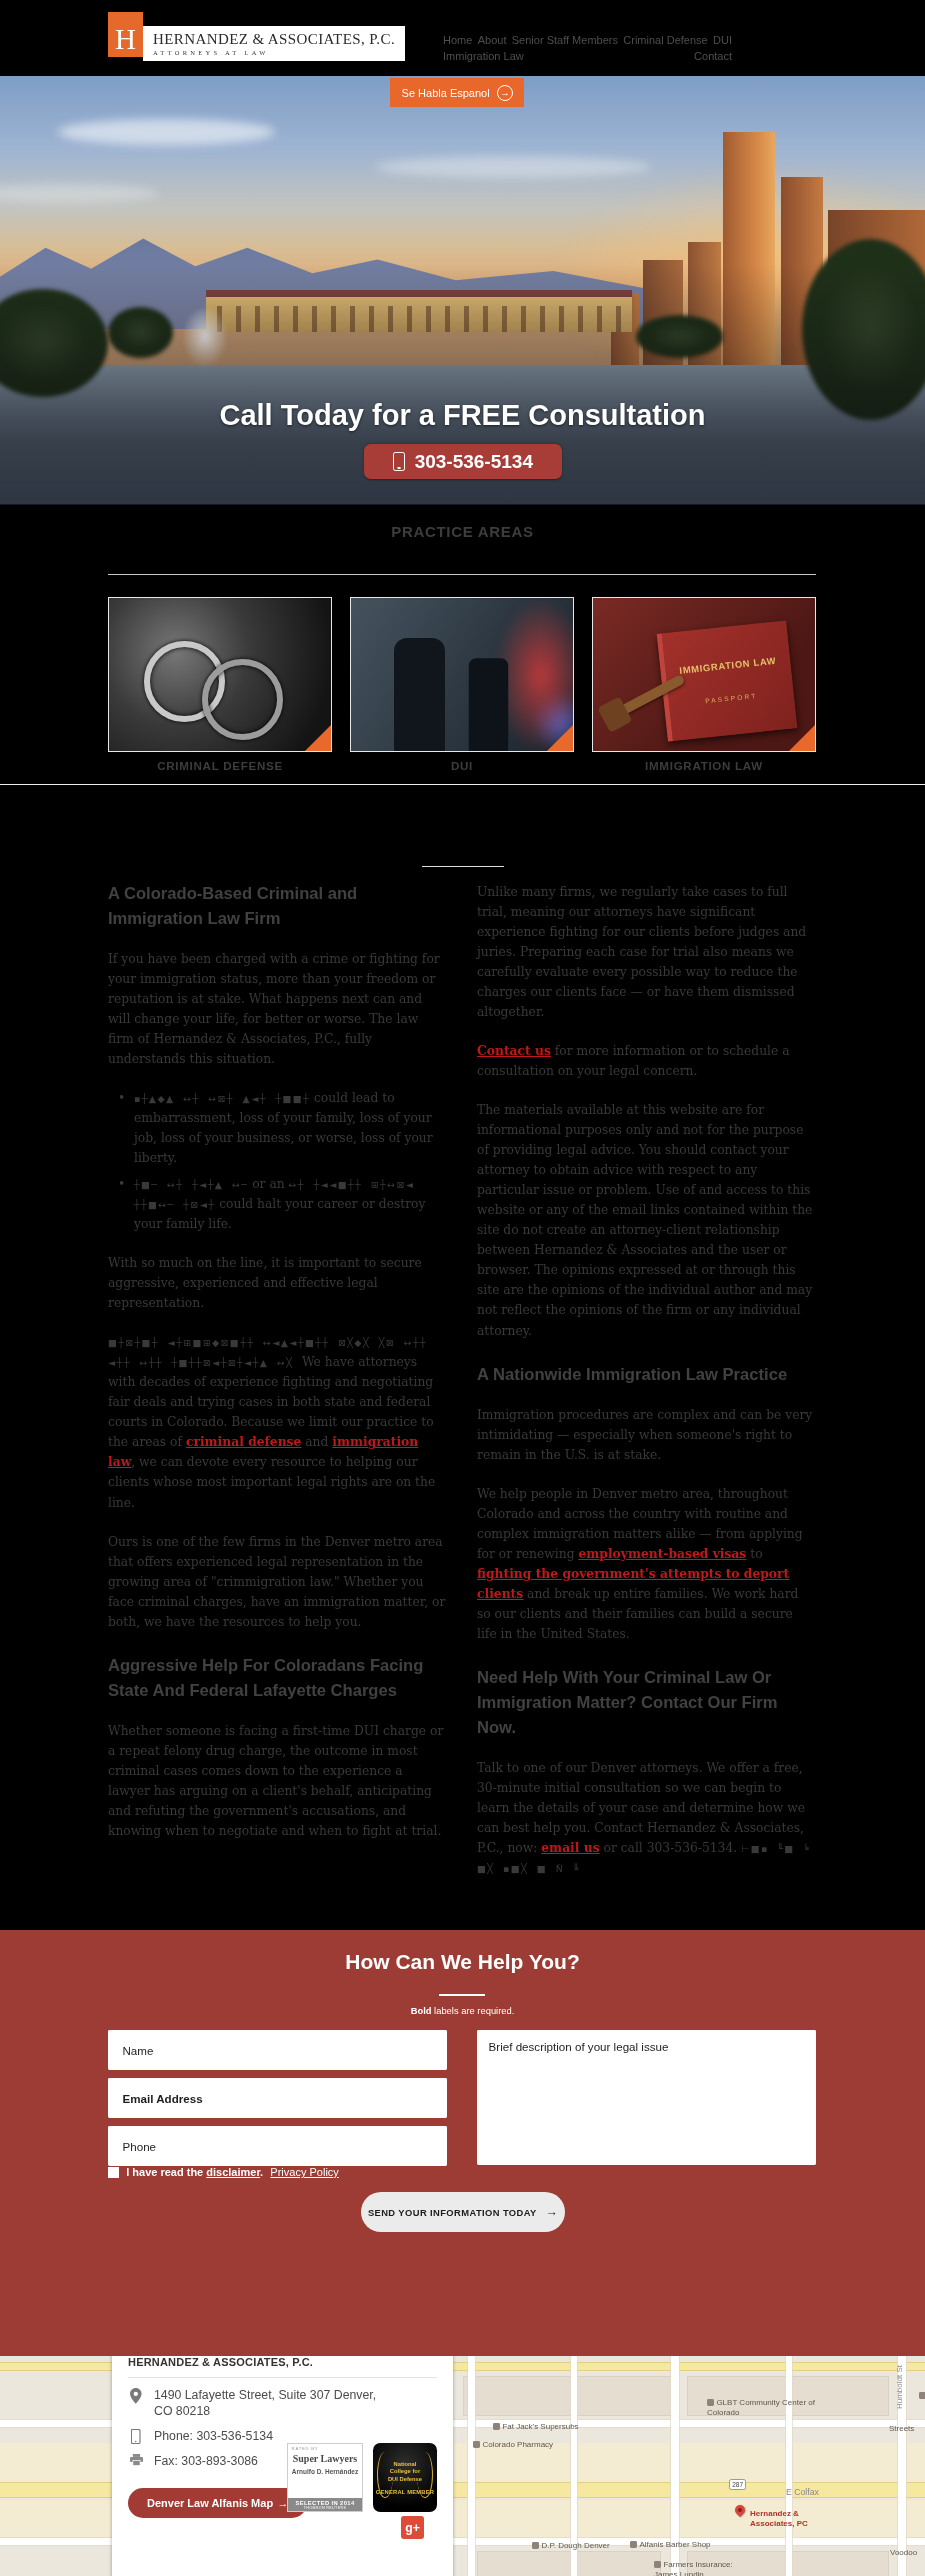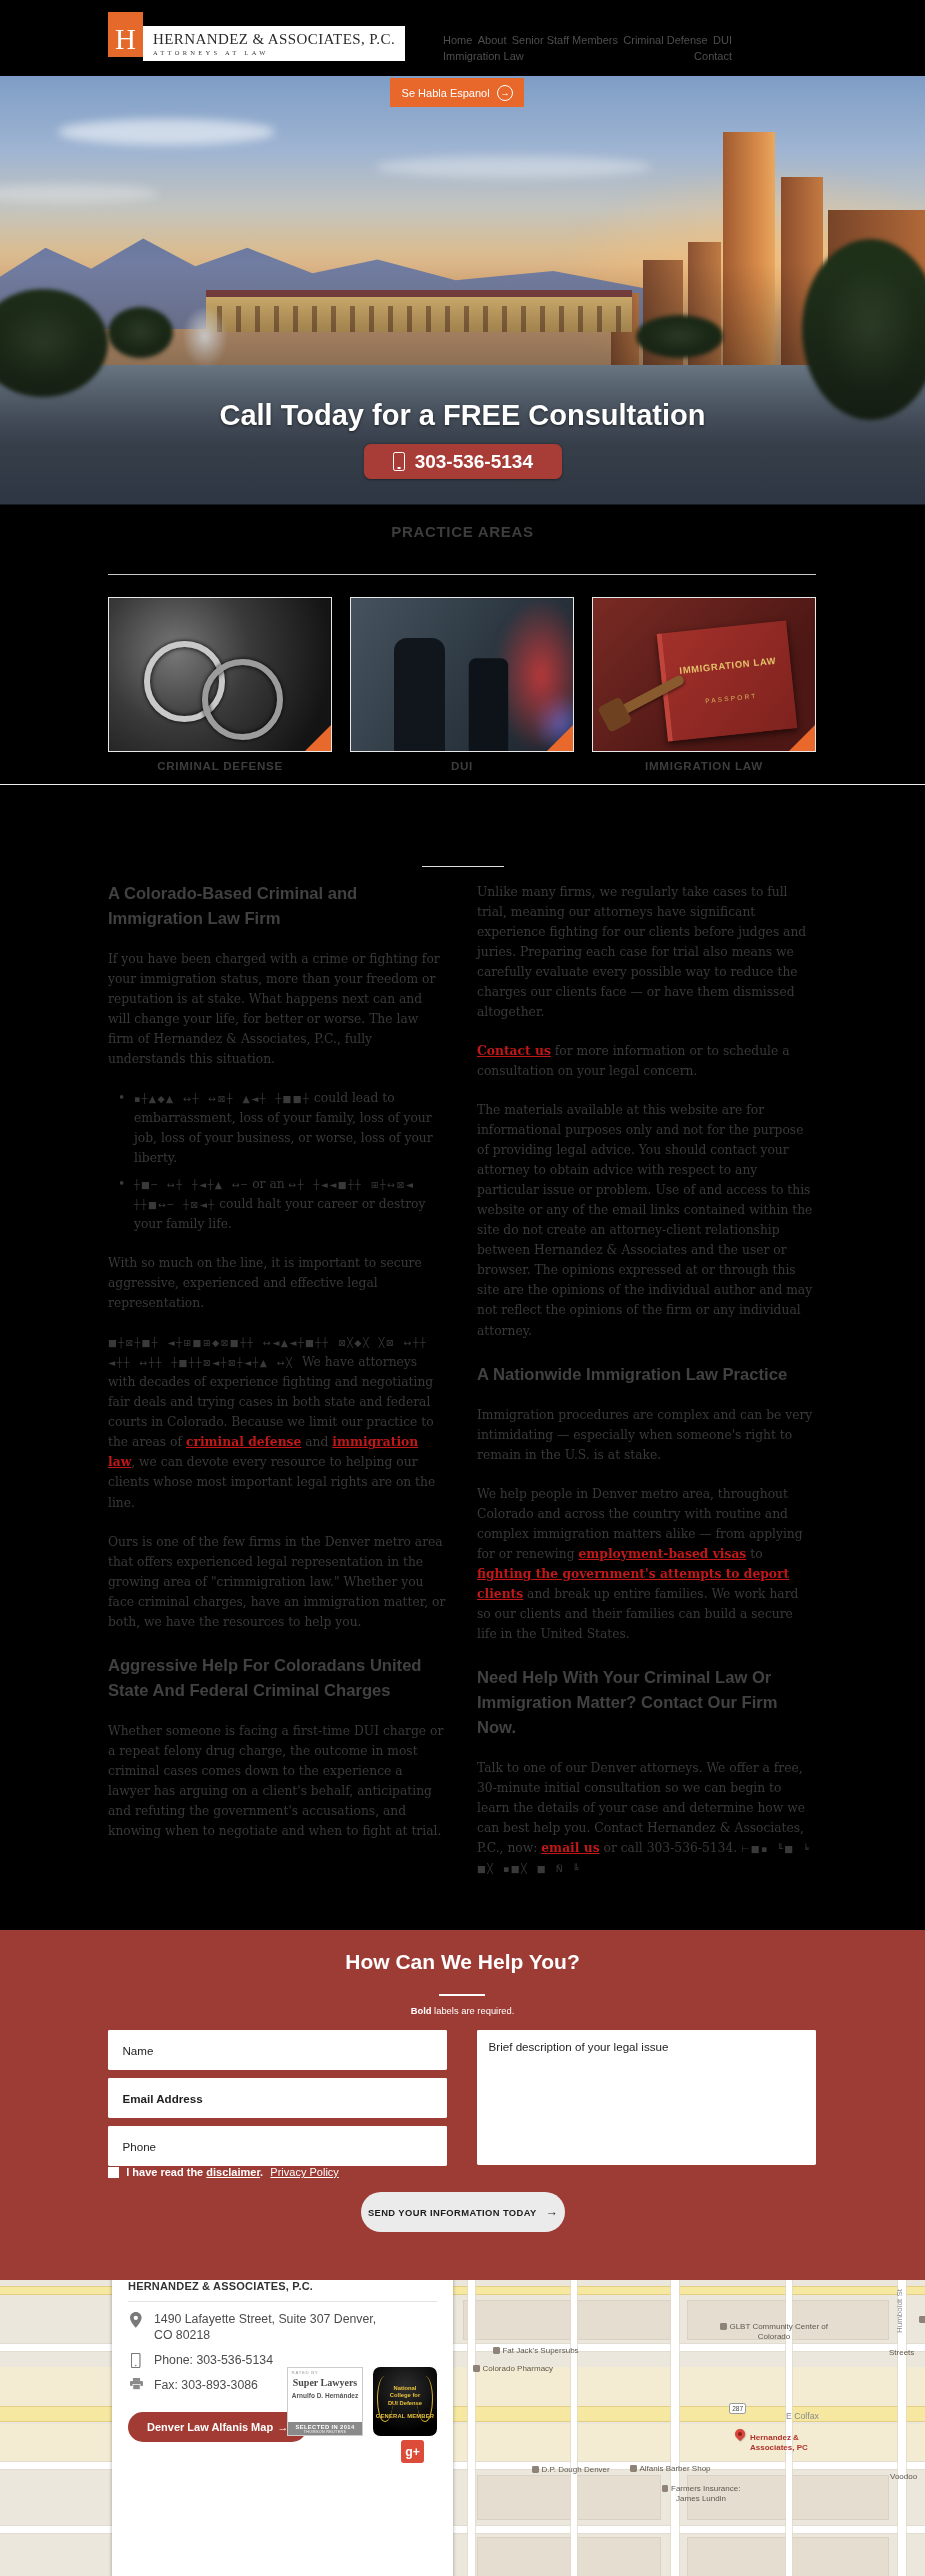--- a/index.html
+++ b/index.html
@@ -88,21 +88,21 @@
   .col h3{font-size:16.6px;line-height:1.5;color:#414141;font-weight:bold;margin:22px 0 17.3px}
   .col h3:first-child{margin-top:0}
   .col p{font-family:"DejaVu Serif",serif;font-size:12.3px;line-height:1.63;margin-bottom:19px}
   .col ul{list-style:none;margin:0 0 19px 0}
   .col li{font-family:"DejaVu Serif",serif;font-size:12.3px;line-height:1.63;padding-left:26px;position:relative;margin-bottom:5.8px}
   .col li:before{content:"•";position:absolute;left:10px;top:0;color:#3a3a3a}
   .inline-link{color:#c01818;text-decoration:underline;font-weight:bold}
   .gl{font-family:"DejaVu Sans",sans-serif;font-size:9.4px;letter-spacing:1.4px;word-spacing:4.3px}
 
   
-  #form-sec{height:350px;background:#9d3b35;color:#fff}
+  #form-sec{height:426px;background:#9d3b35;color:#fff}
   #form-sec h2{position:absolute;top:20px;width:100%;text-align:center;font-size:21px;font-weight:bold}
   .fdiv{position:absolute;top:64px;left:439px;width:46px;height:2.2px;background:#fff}
   .fnote{position:absolute;top:75px;width:100%;text-align:center;font-size:9.4px}
   .fgrid{position:absolute;top:100px;left:108px;width:708px;display:flex;gap:30px}
   .fleft{width:339px;display:flex;flex-direction:column;gap:8px}
   .fleft input{height:40px;border:0;border-radius:1.4px;background:#fff;padding:0 14.5px;font-size:11.6px;font-family:"Liberation Sans",sans-serif;color:#1e1e1e;width:339px}
   .fleft input::placeholder{color:#1e1e1e;opacity:1}
   .fleft input.req::placeholder{font-weight:bold}
   .fgrid textarea{width:339px;height:135px;border:0;border-radius:1.4px;background:#fff;padding:10px 11.6px;font-size:11.6px;
     font-family:"Liberation Sans",sans-serif;color:#1e1e1e;resize:none}
@@ -116,21 +116,21 @@
   #send-btn .arr{font-size:12.3px}
 
   
   #map{height:339px;background:#ece7dc}
   .parcel{position:absolute;background:#e4ddd0;border:0.7px solid #d9d1c2}
   .strip{position:absolute;background:#f3ecd2}
   .road-h{position:absolute;left:0;width:925px;background:#fff;box-shadow:0 0 0 0.7px #e0d9cb}
   .road-v{position:absolute;top:0;height:339px;background:#fff;box-shadow:0 0 0 0.7px #e0d9cb}
   .road-y{position:absolute;left:0;width:925px;background:#f6e7a1;border-top:0.7px solid #e3cf83;border-bottom:0.7px solid #e3cf83}
   .map-label{position:absolute;font-size:8px;color:#5f574e;white-space:nowrap}
-  .map-label.two{white-space:normal;text-align:center;line-height:1.25}
+  .map-label.two{white-space:normal;text-align:left;line-height:1.25}
   .map-label .dot{display:inline-block;width:6.5px;height:6.5px;background:#8e8376;border-radius:1.4px;margin-right:2.9px;vertical-align:-0.7px}
   .map-label.road{color:#8a8a8a;background:transparent;font-size:8.7px}
   .map-label.vst{color:#8b8b8b;writing-mode:vertical-rl;transform:rotate(180deg);font-size:8px}
   .map-label.firm{color:#b0342c;font-weight:bold;line-height:1.25;white-space:normal;width:80px}
   .shield{position:absolute;width:17.3px;height:11px;background:#fff;border:0.7px solid #9a9a9a;border-radius:2.2px;
     font-size:6.5px;color:#444;text-align:center;line-height:10px}
   .pin{position:absolute;width:10px;height:10px;background:#d9453a;border-radius:50% 50% 50% 0;transform:rotate(-45deg);box-shadow:0 0.7px 1.4px rgba(0,0,0,.4)}
   .pin:after{content:"";position:absolute;left:2.9px;top:2.9px;width:4.3px;height:4.3px;border-radius:50%;background:#8e1f18}
   .transit{position:absolute;width:8.7px;height:8.7px;background:#4a80d9;border-radius:1.4px}
 
@@ -263,21 +263,21 @@
     <div class="col" id="col-left">
         <h3>A Colorado-Based Criminal and Immigration Law Firm</h3>
         <p>If you have been charged with a crime or fighting for your immigration status, more than your freedom or reputation is at stake. What happens next can and will change your life, for better or worse. The law firm of Hernandez &amp; Associates, P.C., fully understands this situation.</p>
         <ul>
           <li><span class="gl">▪┼▲◆▲ ↔┼ ↔⊠┼ ▲◄┼ ┼■■┼</span> could lead to embarrassment, loss of your family, loss of your job, loss of your business, or worse, loss of your liberty.</li>
           <li><span class="gl">┼■─ ↔┼ ┼◄┼▲ ↔─</span> or an <span class="gl">↔┼ ┼◄◄■┼┼ ⊞┼↔⊠◄ ┼┼■↔─ ┼⊠◄┼</span> could halt your career or destroy your family life.</li>
         </ul>
         <p>With so much on the line, it is important to secure aggressive, experienced and effective legal representation.</p>
         <p><span class="gl">■┼⊠┼■┼ ◄┼⊞■⊞◆⊠■┼┼ ↔◄▲◄┼■┼┼ ⊠╳◆╳ ╳⊠ ↔┼┼ ◄┼┼ ↔┼┼ ┼■┼┼⊠◄┼⊠┼◄┼▲ ↔╳ </span>We have attorneys with decades of experience fighting and negotiating fair deals and trying cases in both state and federal courts in Colorado. Because we limit our practice to the areas of <a class="inline-link">criminal defense</a> and <a class="inline-link">immigration law</a>, we can devote every resource to helping our clients whose most important legal rights are on the line.</p>
         <p>Ours is one of the few firms in the Denver metro area that offers experienced legal representation in the growing area of "crimmigration law." Whether you face criminal charges, have an immigration matter, or both, we have the resources to help you.</p>
-        <h3>Aggressive Help For Coloradans United State And Federal Criminal Charges</h3>
+        <h3>Aggressive Help For Coloradans Facing State And Federal Lafayette Charges</h3>
         <p>Whether someone is facing a first-time DUI charge or a repeat felony drug charge, the outcome in most criminal cases comes down to the experience a lawyer has arguing on a client's behalf, anticipating and refuting the government's accusations, and knowing when to negotiate and when to fight at trial.</p>
       </div>
     <div class="col" id="col-right">
         <p>Unlike many firms, we regularly take cases to full trial, meaning our attorneys have significant experience fighting for our clients before judges and juries. Preparing each case for trial also means we carefully evaluate every possible way to reduce the charges our clients face — or have them dismissed altogether.</p>
         <p><a class="inline-link">Contact us</a> for more information or to schedule a consultation on your legal concern.</p>
         <p>The materials available at this website are for informational purposes only and not for the purpose of providing legal advice. You should contact your attorney to obtain advice with respect to any particular issue or problem. Use of and access to this website or any of the email links contained within the site do not create an attorney-client relationship between Hernandez &amp; Associates and the user or browser. The opinions expressed at or through this site are the opinions of the individual author and may not reflect the opinions of the firm or any individual attorney.</p>
         <h3>A Nationwide Immigration Law Practice</h3>
         <p>Immigration procedures are complex and can be very intimidating — especially when someone's right to remain in the U.S. is at stake.</p>
         <p>We help people in Denver metro area, throughout Colorado and across the country with routine and complex immigration matters alike — from applying for or renewing <a class="inline-link">employment-based visas</a> to <a class="inline-link">fighting the government's attempts to deport clients</a> and break up entire families. We work hard so our clients and their families can build a secure life in the United States.</p>
         <h3>Need Help With Your Criminal Law Or Immigration Matter? Contact Our Firm Now.</h3>

